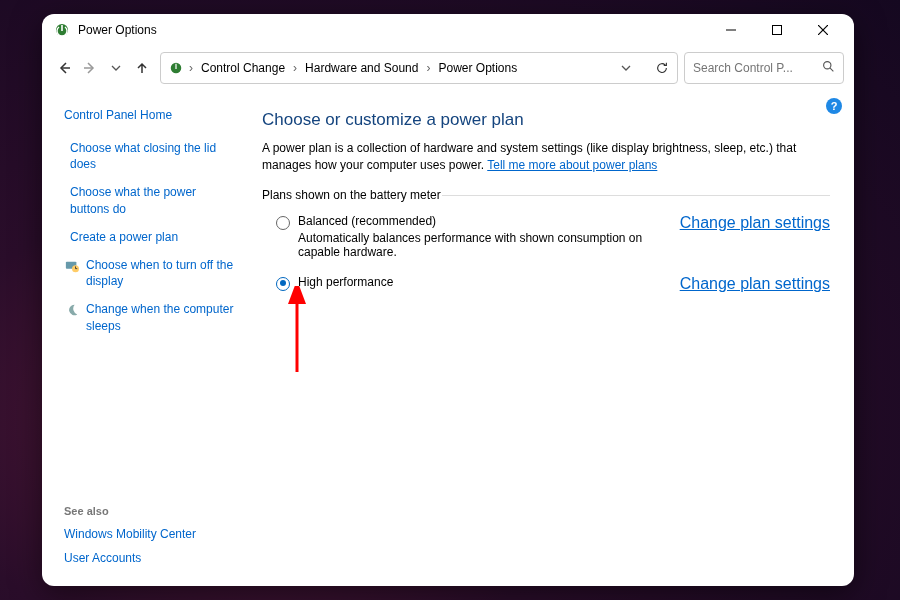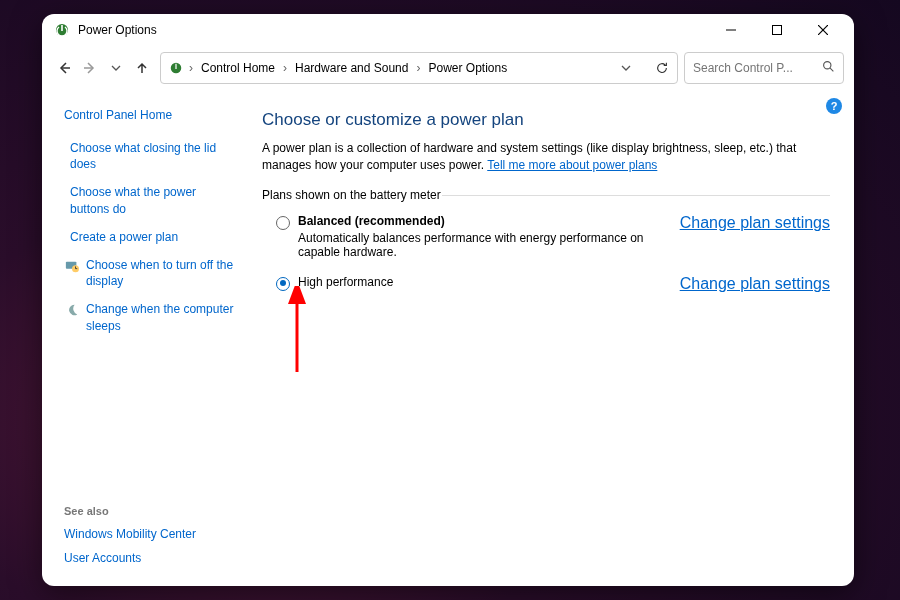--- a/index.html
+++ b/index.html
@@ -191,21 +191,21 @@
   }
   .plan .radio.selected::after {
     content:"";
     position:absolute;
     left: 2.5px; top: 2.5px;
     width: 6px; height: 6px;
     border-radius: 50%;
     background: #0067c0;
   }
   .plan .plan-body { flex: 1; }
-  .plan .plan-name { font-weight: 700; font-size: 12px; }
+  .plan .plan-name { font-weight: 400; font-size: 12px; }
   .plan .plan-desc { font-size: 12px; color: #000; margin-top: 3px; }
   .plan .plan-link {
     color: #0066cc;
     font-size: 16px;
     white-space: nowrap;
     margin-left: 10px;
     text-decoration: underline;
   }
 
   .arrow-overlay {
@@ -275,21 +275,21 @@
     </div>
 
     <div class="addressbar">
       <span class="addr-icon">
         <svg width="14" height="14" viewBox="0 0 16 16">
             <circle cx="8" cy="8" r="6" fill="#2e7d32"></circle>
             <path d="M8 3v6" stroke="#fff" stroke-width="1.4"></path>
           </svg>
       </span>
       <span class="sep">›</span>
-      <span class="crumb">Control Home</span>
+      <span class="crumb">Control Change</span>
       <span class="sep">›</span>
       <span class="crumb">Hardware and Sound</span>
       <span class="sep">›</span>
       <span class="crumb">Power Options</span>
       <span class="addr-spacer"></span>
       <span class="addr-icon">
         <svg width="10" height="10" viewBox="0 0 10 10">
             <path d="M1 3l4 4 4-4" stroke="#555" stroke-width="1.3" fill="none"></path>
           </svg>
       </span>
@@ -360,21 +360,21 @@
       <div class="main-desc">
         <span>A power plan is a collection of hardware and system settings (like display brightness, sleep, etc.) that manages how your computer uses power. </span><a href="#">Tell me more about power plans</a>
       </div>
 
       <div class="fieldset-label">Plans shown on the battery meter</div>
 
       <div class="plan">
         <div class="radio"></div>
         <div class="plan-body">
           <div class="plan-name">Balanced (recommended)</div>
-          <div class="plan-desc">Automatically balances performance with energy performance on capable hardware.</div>
+          <div class="plan-desc">Automatically balances performance with shown consumption on capable hardware.</div>
         </div>
         <a class="plan-link">Change plan settings</a>
       </div>
 
       <div class="plan">
         <div class="radio selected"></div>
         <div class="plan-body">
           <div class="plan-name" style="font-weight:400">High performance</div>
         </div>
         <a class="plan-link">Change plan settings</a>

